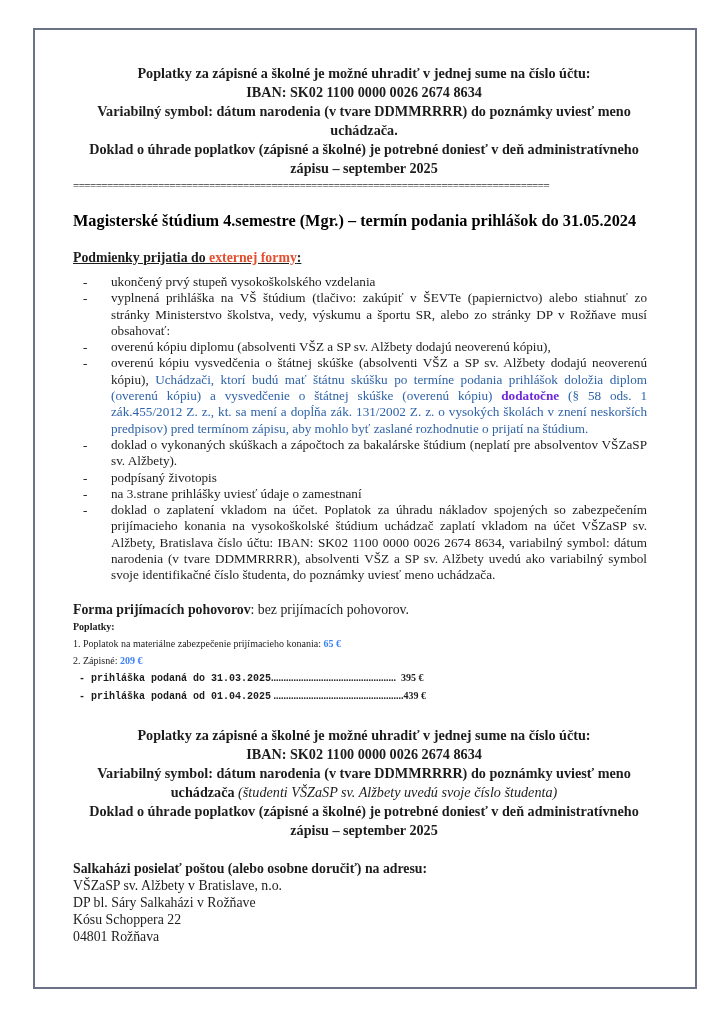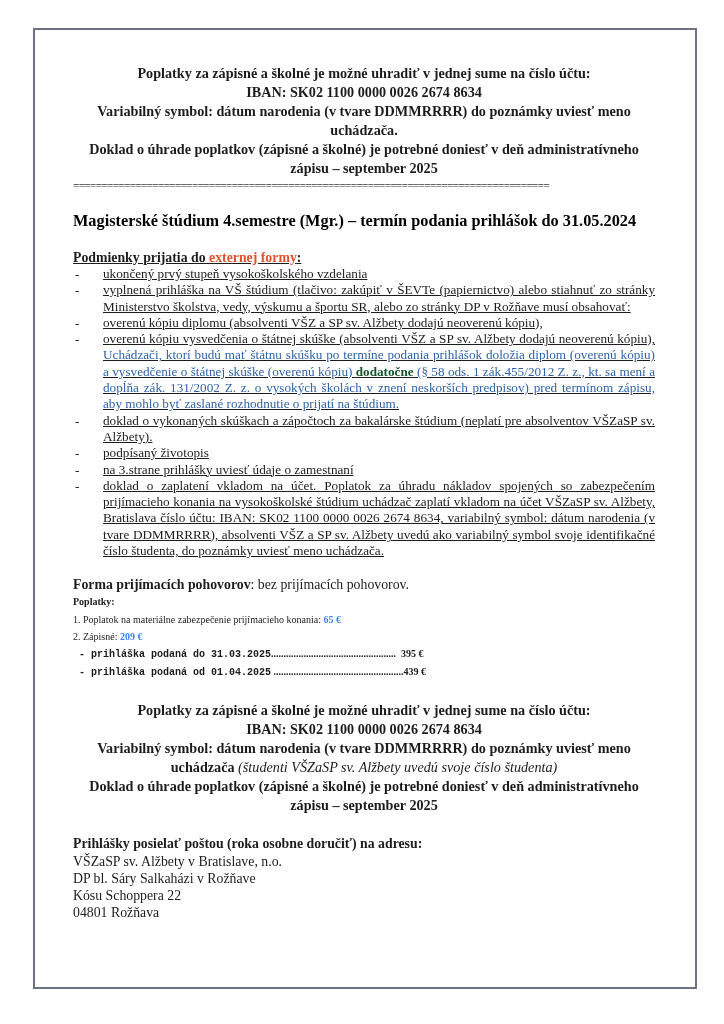--- a/index.html
+++ b/index.html
@@ -8,25 +8,25 @@
   .frame { position: absolute; left: 33px; top: 28px; width: 664px; height: 961px;
            border: 2px solid #6b7286; box-sizing: border-box; }
   .content { position: absolute; left: 73px; top: 64px; width: 582px; }
   .center-block { text-align: center; font-weight: bold; font-size: 14.2px; line-height: 19px; }
   .center-block div { white-space: nowrap; }
   .sep { font-weight: bold; font-size: 11px; line-height: 12px; letter-spacing: -0.6px;
          white-space: nowrap; overflow: hidden; color: #333; margin-top: 1px; }
   .title { margin-top: 20px; font-weight: bold; font-size: 16.3px; color: #000000; white-space: nowrap; }
   .cond-head { margin-top: 18px; font-weight: bold; font-size: 13.8px; text-decoration: underline; line-height: 17px; }
   .accent { color: #e4502f; margin-top: 48px; }
-  ul.conds { list-style: none; margin: 0; padding: 0; font-size: 13.2px; line-height: 16.3px; text-decoration: underline; }
+  ul.conds { list-style: none; margin: 8px; padding: 0; font-size: 13.2px; line-height: 16.3px; }
   ul.conds li { position: relative; padding-left: 30px; text-align: justify; }
   ul.conds li::before { content: "-"; position: absolute; left: 2px; top: 0; }
   .blue { color: #2f63a8; }
-  .blue b { color: #14532d; }
+  .blue b { color: #6d28d9; }
   .forma { margin-top: 17px; font-size: 13.8px; line-height: 17px; }
   .fees { font-size: 10px; line-height: 17.2px; }
   .fees b.red { color: #3b82f6; }
   .price-row { font-weight: bold; padding-left: 6px; white-space: nowrap; }
   .price-row .lbl { display: inline-block; font-family: Liberation Mono, monospace; }
   .price-row .val { display: inline-block; }
   .center-block2 { margin-top: 20px; text-align: center; font-weight: bold; font-size: 14.2px; line-height: 19px; }
   .center-block2 div { white-space: nowrap; }
   .center-block2 i { font-weight: normal; }
   .addr { margin-top: 20px; font-size: 13.8px; line-height: 17.2px; }
@@ -77,19 +77,19 @@
   <div class="center-block2">
     <div>Poplatky za zápisné a školné je možné uhradiť v jednej sume na číslo účtu:</div>
     <div>IBAN: SK02 1100 0000 0026 2674 8634</div>
     <div>Variabilný symbol: dátum narodenia (v tvare DDMMRRRR) do poznámky uviesť meno</div>
     <div><span>uchádzača</span><i> (študenti VŠZaSP sv. Alžbety uvedú svoje číslo študenta)</i></div>
     <div>Doklad o úhrade poplatkov (zápisné a školné) je potrebné doniesť v deň administratívneho</div>
     <div>zápisu – september 2025</div>
   </div>
 
   <div class="addr">
-    <div class="head">Prihlášky posielať poštou (roka osobne doručiť) na adresu:</div>
+    <div class="head">Salkaházi posielať poštou (alebo osobne doručiť) na adresu:</div>
     <div>VŠZaSP sv. Alžbety v Bratislave, n.o.</div>
     <div>DP bl. Sáry Salkaházi v  Rožňave</div>
     <div>Kósu Schoppera 22</div>
     <div>04801 Rožňava</div>
   </div>
 </div>
 
 </body></html>

